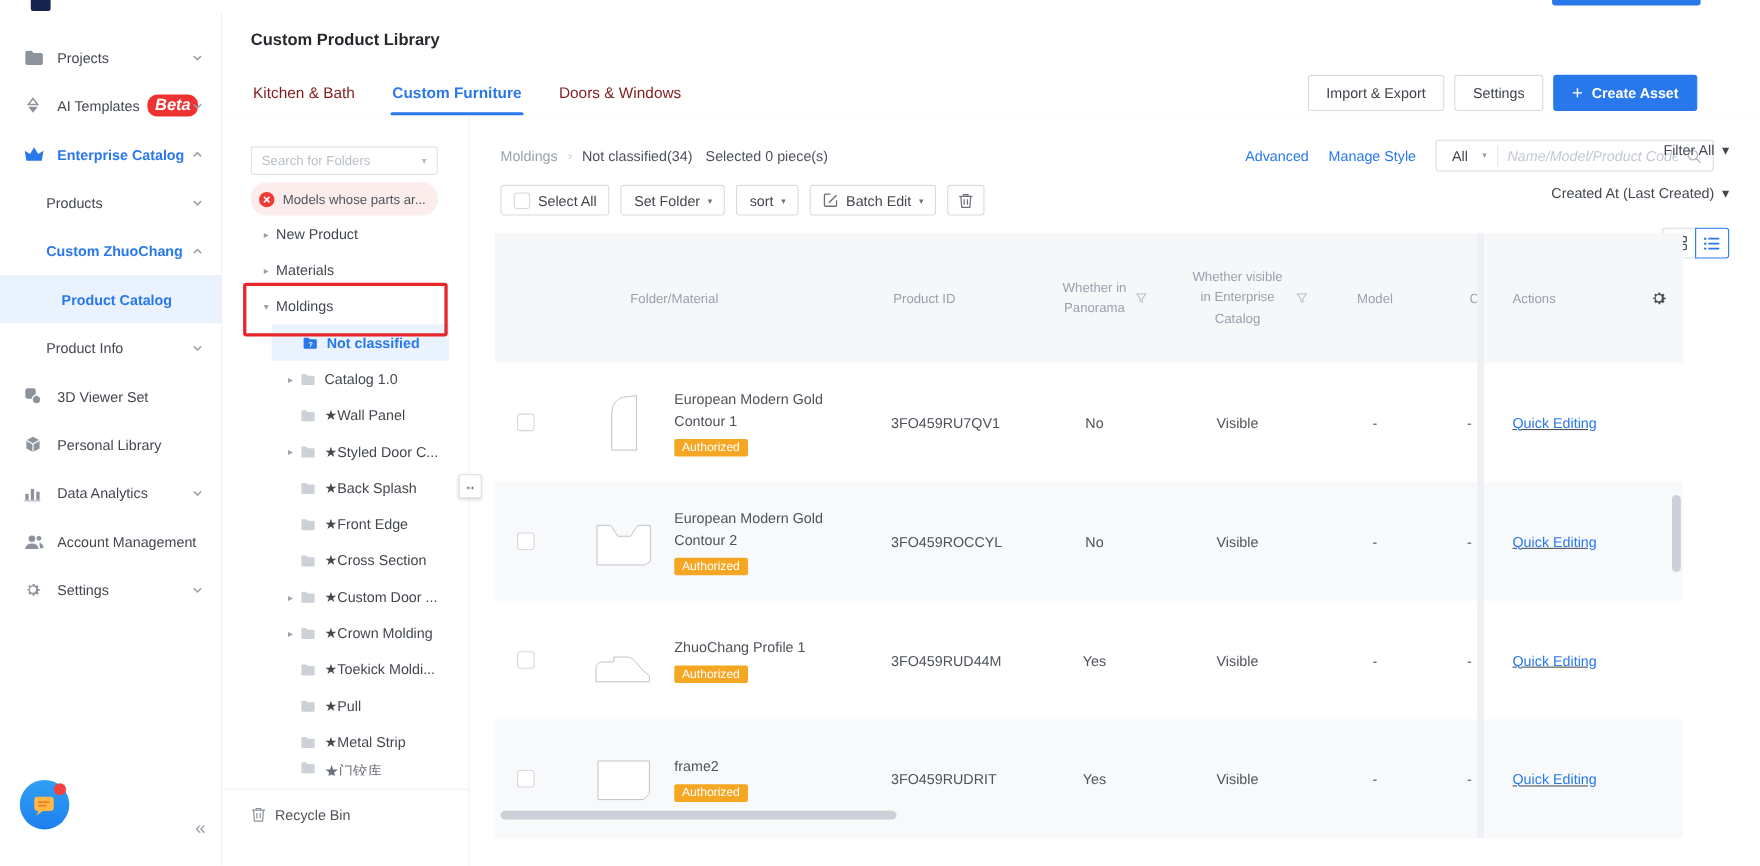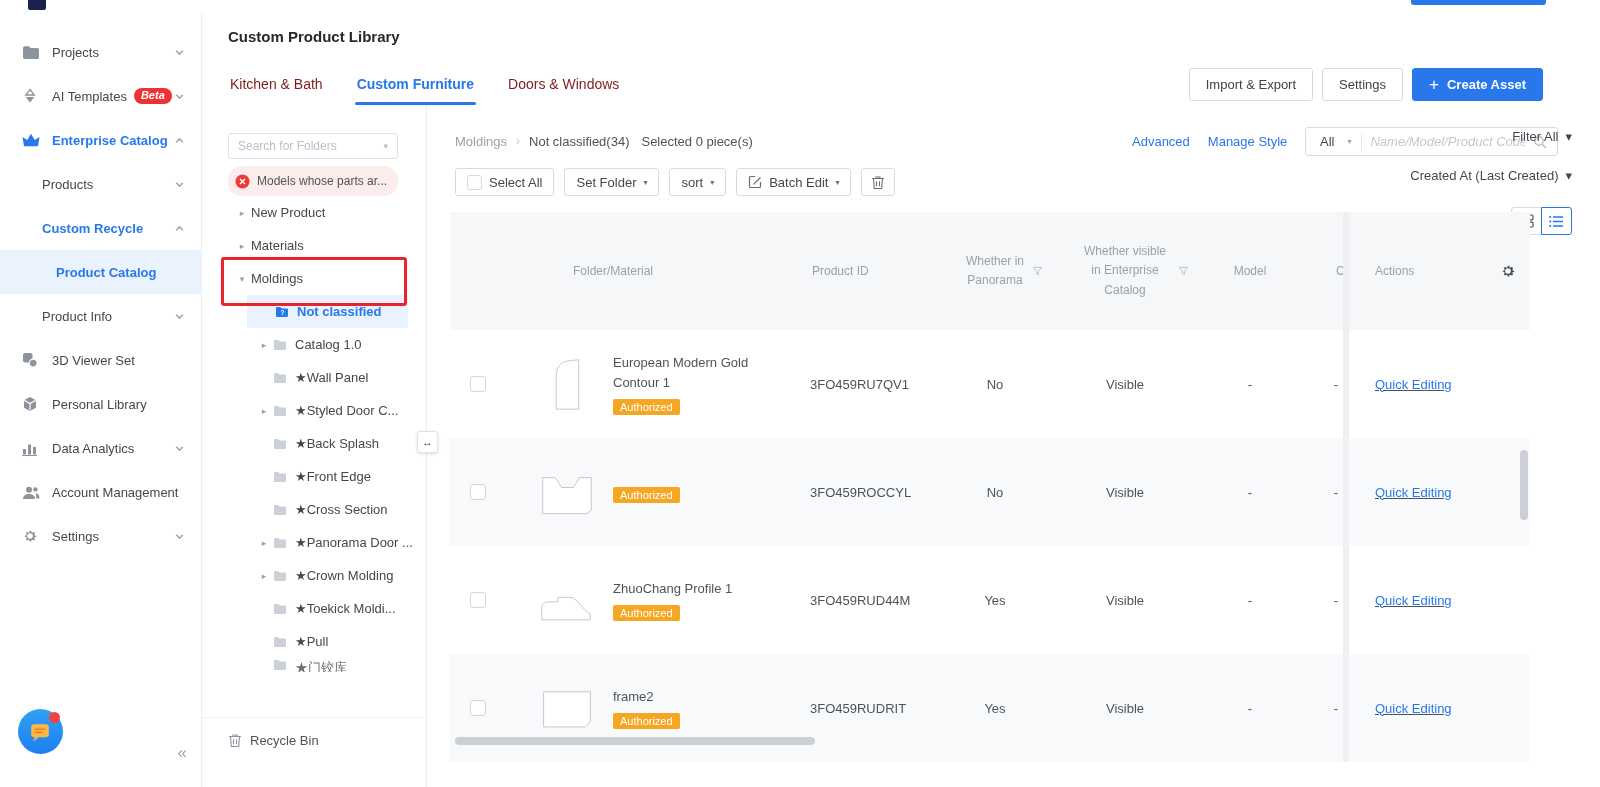--- a/index.html
+++ b/index.html
@@ -16,21 +16,21 @@
   .sidebar{position:absolute;left:0;top:12px;width:202px;bottom:0;background:#fff;
            border-right:1px solid #ebedf0;padding-top:18px;box-sizing:border-box;}
   .side-item{position:relative;height:44px;display:flex;align-items:center;padding-left:22px;cursor:pointer;color:#43484f;}
   .side-item .si-icon{width:20px;margin-right:10px;display:flex;align-items:center;}
   .side-item.lvl1{padding-left:42px;}
   .side-item.lvl2{padding-left:56px;}
   .side-item.active{color:#2878eb;font-weight:bold;}
   .side-item.selected{background:#eaf2fd;color:#2878eb;font-weight:bold;}
   .si-chevron{position:absolute;right:16px;color:#9aa1ab;display:flex;}
   .si-chevron.up svg{transform:rotate(180deg);}
-  .si-badge{margin-left:7px;background:#ee3131;color:#fff;font-size:11px;font-style:italic;font-weight:bold;
+  .si-badge{margin-left:7px;background:#ee3131;color:#fff;font-size:15px;font-style:italic;font-weight:bold;
             padding:2px 7px 3px;border-radius:9px;line-height:1;}
   .collapse-btn{position:absolute;bottom:24px;right:16px;font-size:17px;color:#9aa1ab;cursor:pointer;letter-spacing:-2px;}
 
   
   .page-header{position:absolute;left:202px;top:12px;right:0;height:93px;background:#fff;border-bottom:1px solid #ebedf0;}
   .page-title{position:absolute;left:26px;top:16px;font-size:15px;font-weight:bold;color:#26282e;}
   .tabs{position:absolute;left:26px;bottom:0;display:flex;gap:30px;}
   .tab{position:relative;padding:10px 2px 13px;font-size:14px;color:#7f1d1d;cursor:pointer;}
   .tab.active{color:#2878eb;font-weight:bold;}
   .tab.active:after{content:"";position:absolute;left:0;right:0;bottom:0;height:3px;background:#2878eb;border-radius:2px;}
@@ -199,21 +199,21 @@
     <span class="si-label">Products</span>
 
     <span class="si-chevron">
             <svg width="11" height="11" viewBox="0 0 10 10">
               <polyline points="2,3.5 5,6.5 8,3.5" fill="none" stroke="currentColor" stroke-width="1.3"></polyline>
             </svg>
           </span>
   </div>
         <div class="side-item lvl1 active">
 
-    <span class="si-label">Custom Recycle</span>
+    <span class="si-label">Custom ZhuoChang</span>
 
     <span class="si-chevron up">
             <svg width="11" height="11" viewBox="0 0 10 10">
               <polyline points="2,3.5 5,6.5 8,3.5" fill="none" stroke="currentColor" stroke-width="1.3"></polyline>
             </svg>
           </span>
   </div>
         <div class="side-item lvl2 selected">
 
     <span class="si-label">Product Catalog</span>
@@ -407,21 +407,21 @@
           </span>
     <span class="tr-label">★Cross Section</span>
   </div>
         <div class="tree-item ind2">
     <span class="tr-caret">▸</span>
     <span class="tr-icon">
             <svg width="14" height="12" viewBox="0 0 14 12">
               <path d="M1 2.2C1 1.5 1.5 1 2.2 1h3.1l1.4 1.5h5.1c.7 0 1.2.5 1.2 1.2v6.1c0 .7-.5 1.2-1.2 1.2H2.2A1.2 1.2 0 0 1 1 9.8z" fill="#ccd0d7"></path>
             </svg>
           </span>
-    <span class="tr-label">★Panorama Door ...</span>
+    <span class="tr-label">★Custom Door ...</span>
   </div>
         <div class="tree-item ind2">
     <span class="tr-caret">▸</span>
     <span class="tr-icon">
             <svg width="14" height="12" viewBox="0 0 14 12">
               <path d="M1 2.2C1 1.5 1.5 1 2.2 1h3.1l1.4 1.5h5.1c.7 0 1.2.5 1.2 1.2v6.1c0 .7-.5 1.2-1.2 1.2H2.2A1.2 1.2 0 0 1 1 9.8z" fill="#ccd0d7"></path>
             </svg>
           </span>
     <span class="tr-label">★Crown Molding</span>
   </div>
@@ -435,20 +435,29 @@
     <span class="tr-label">★Toekick Moldi...</span>
   </div>
         <div class="tree-item ind2">
     <span class="tr-caret"></span>
     <span class="tr-icon">
             <svg width="14" height="12" viewBox="0 0 14 12">
               <path d="M1 2.2C1 1.5 1.5 1 2.2 1h3.1l1.4 1.5h5.1c.7 0 1.2.5 1.2 1.2v6.1c0 .7-.5 1.2-1.2 1.2H2.2A1.2 1.2 0 0 1 1 9.8z" fill="#ccd0d7"></path>
             </svg>
           </span>
     <span class="tr-label">★Pull</span>
+  </div>
+        <div class="tree-item ind2">
+    <span class="tr-caret"></span>
+    <span class="tr-icon">
+            <svg width="14" height="12" viewBox="0 0 14 12">
+              <path d="M1 2.2C1 1.5 1.5 1 2.2 1h3.1l1.4 1.5h5.1c.7 0 1.2.5 1.2 1.2v6.1c0 .7-.5 1.2-1.2 1.2H2.2A1.2 1.2 0 0 1 1 9.8z" fill="#ccd0d7"></path>
+            </svg>
+          </span>
+    <span class="tr-label">★Metal Strip</span>
   </div>
         <div class="tree-item ind2 clipped">
     <span class="tr-caret"></span>
     <span class="tr-icon">
             <svg width="14" height="12" viewBox="0 0 14 12">
               <path d="M1 2.2C1 1.5 1.5 1 2.2 1h3.1l1.4 1.5h5.1c.7 0 1.2.5 1.2 1.2v6.1c0 .7-.5 1.2-1.2 1.2H2.2A1.2 1.2 0 0 1 1 9.8z" fill="#ccd0d7"></path>
             </svg>
           </span>
     <span class="tr-label">★门铰库</span>
   </div>
@@ -612,20 +621,21 @@
     <div class="c-check">
               <span class="cb" style="width:16px;height:16px;"></span>
             </div>
     <div class="c-item">
       <span class="thumb">
                 <svg width="58" height="56" viewBox="0 0 60 60">
                   <path d="M3 14 H17 L24 25 H37 L44 14 H57 V50 L52 54 H3 Z" fill="#fff" stroke="#bdc2ca" stroke-width="1"></path>
                 </svg>
               </span>
       <div class="nameblock">
+        <div class="pname">European Modern Gold Contour 2</div>
         <span class="badge">Authorized</span>
       </div>
     </div>
     <div class="c-id">3FO459ROCCYL</div>
     <div class="c-pano">No</div>
     <div class="c-ent">Visible</div>
     <div class="c-model">-</div>
     <div class="c-c">-</div>
     <div class="c-actions"><span class="qedit">Quick Editing</span></div>
   </div>

